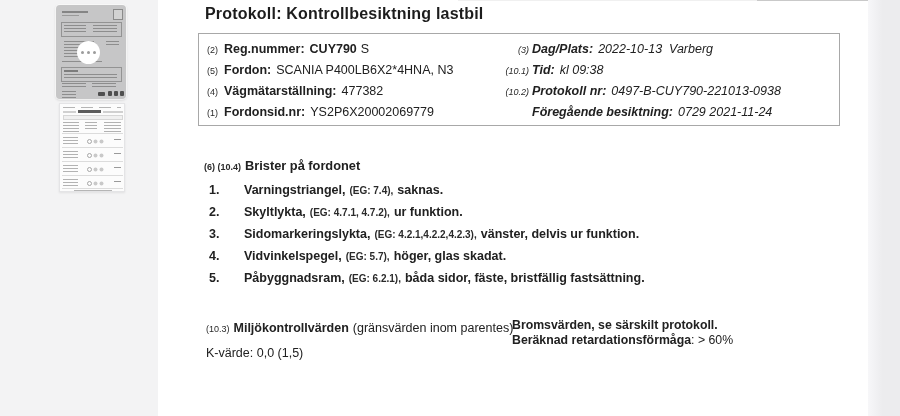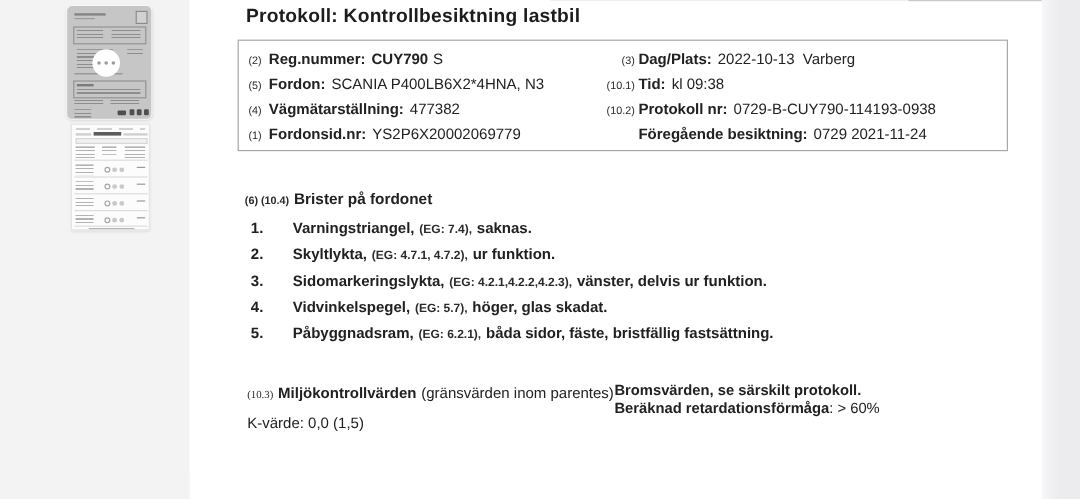--- a/index.html
+++ b/index.html
@@ -61,21 +61,21 @@
   .t2-footer{position:absolute; left:14px; top:86px; width:38px; height:1px; background:#b5b5b5;}
 
   
   .page{position:absolute; left:158px; top:0; width:710px; height:388px; background:#ffffff;}
   .top-hairline{position:absolute; left:300px; top:0; width:568px; height:1px; background:rgba(0,0,0,.06);}
   .top-hairline-dark{position:absolute; left:599px; top:0; width:269px; height:1px; background:rgba(0,0,0,.16);}
   .doc-title{position:absolute; left:47px; top:5px; margin:0; font-size:16px; font-weight:bold; color:#1c1c1c; letter-spacing:.2px;}
   .infobox{position:absolute; left:40px; top:33px; width:640px; height:91px; border:1px solid #a8a8a8;}
   .ib-col{position:absolute; top:5px;}
   .ib-left{left:8px;}
-  .ib-right{left:303px;}
+  .ib-right{left:303px;font-style:italic;}
   .ib-row{height:21px; line-height:21px; font-size:12.5px; white-space:nowrap;}
   .ref{font-size:9px; color:#2a2a2a; display:inline-block;}
   .ib-left .ref{width:15px; margin-right:2px;}
   .ib-right .ref{width:27px; text-align:right; margin-right:3px;}
   .lbl{font-weight:bold; margin-right:5px;}
   .bval{font-weight:bold; margin-right:4px;}
   .bval:empty{margin-right:0;}
   .val{white-space:pre-wrap;}
 
   .defects{position:absolute; left:46px; top:157px; font-size:12.5px;font-weight:bold;}
@@ -83,21 +83,21 @@
   .d-head .ref{margin-right:4px;}
   .d-head b{font-size:12.8px;}
   .d-list{margin-top:4px;}
   .d-item{height:22px; line-height:22px; white-space:nowrap;}
   .d-num{display:inline-block; width:40px; padding-left:5px; box-sizing:border-box;}
   .d-name{margin-right:4px;margin-top:48px;}
   .eg{font-size:10px; margin-right:4px; color:#2a2a2a;}
 
   .env{position:absolute; left:48px; top:320px; font-size:12.5px;}
   .env-l1{height:16px; line-height:16px; white-space:nowrap;}
-  .env-l1 .ref{margin-right:4px;font-family:Liberation Serif, serif;}
+  .env-l1 .ref{margin-right:4px;}
   .env-suffix{margin-left:4px;}
   .env-l2{margin-top:9px; height:16px; line-height:16px;}
 
   .brakes{position:absolute; left:354px; top:318px; font-size:12.3px; line-height:14.5px;}
   .brakes .b1{font-weight:bold; white-space:nowrap;}
   .brakes .b2{white-space:nowrap;}
   .brakes .b2 .lbl2{font-weight:bold;}
 
   
   .gutter{position:absolute; left:868px; top:0; width:32px; height:416px;
@@ -187,21 +187,21 @@
     <section class="infobox">
       <div class="ib-col ib-left">
         <div class="ib-row"><span class="ref">(2)</span><span class="lbl">Reg.nummer:</span><span class="bval">CUY790</span><span class="val">S</span></div>
         <div class="ib-row"><span class="ref">(5)</span><span class="lbl">Fordon:</span><span class="bval"></span><span class="val">SCANIA P400LB6X2*4HNA, N3</span></div>
         <div class="ib-row"><span class="ref">(4)</span><span class="lbl">Vägmätarställning:</span><span class="bval"></span><span class="val">477382</span></div>
         <div class="ib-row"><span class="ref">(1)</span><span class="lbl">Fordonsid.nr:</span><span class="bval"></span><span class="val">YS2P6X20002069779</span></div>
       </div>
       <div class="ib-col ib-right">
         <div class="ib-row"><span class="ref">(3)</span><span class="lbl">Dag/Plats:</span><span class="val">2022-10-13  Varberg</span></div>
         <div class="ib-row"><span class="ref">(10.1)</span><span class="lbl">Tid:</span><span class="val">kl 09:38</span></div>
-        <div class="ib-row"><span class="ref">(10.2)</span><span class="lbl">Protokoll nr:</span><span class="val">0729-B-CUY790-114193-0938</span></div>
+        <div class="ib-row"><span class="ref">(10.2)</span><span class="lbl">Protokoll nr:</span><span class="val">0497-B-CUY790-221013-0938</span></div>
         <div class="ib-row"><span class="ref"></span><span class="lbl">Föregående besiktning:</span><span class="val">0729 2021-11-24</span></div>
       </div>
     </section>
 
     <section class="defects">
       <div class="d-head"><span class="ref">(6) (10.4)</span><b>Brister på fordonet</b></div>
       <div class="d-list">
         <div class="d-item"><span class="d-num">1.</span><span class="d-name">Varningstriangel,</span><span class="eg">(EG: 7.4),</span><span class="d-desc">saknas.</span></div>
         <div class="d-item"><span class="d-num">2.</span><span class="d-name">Skyltlykta,</span><span class="eg">(EG: 4.7.1, 4.7.2),</span><span class="d-desc">ur funktion.</span></div>
         <div class="d-item"><span class="d-num">3.</span><span class="d-name">Sidomarkeringslykta,</span><span class="eg">(EG: 4.2.1,4.2.2,4.2.3),</span><span class="d-desc">vänster, delvis ur funktion.</span></div>

